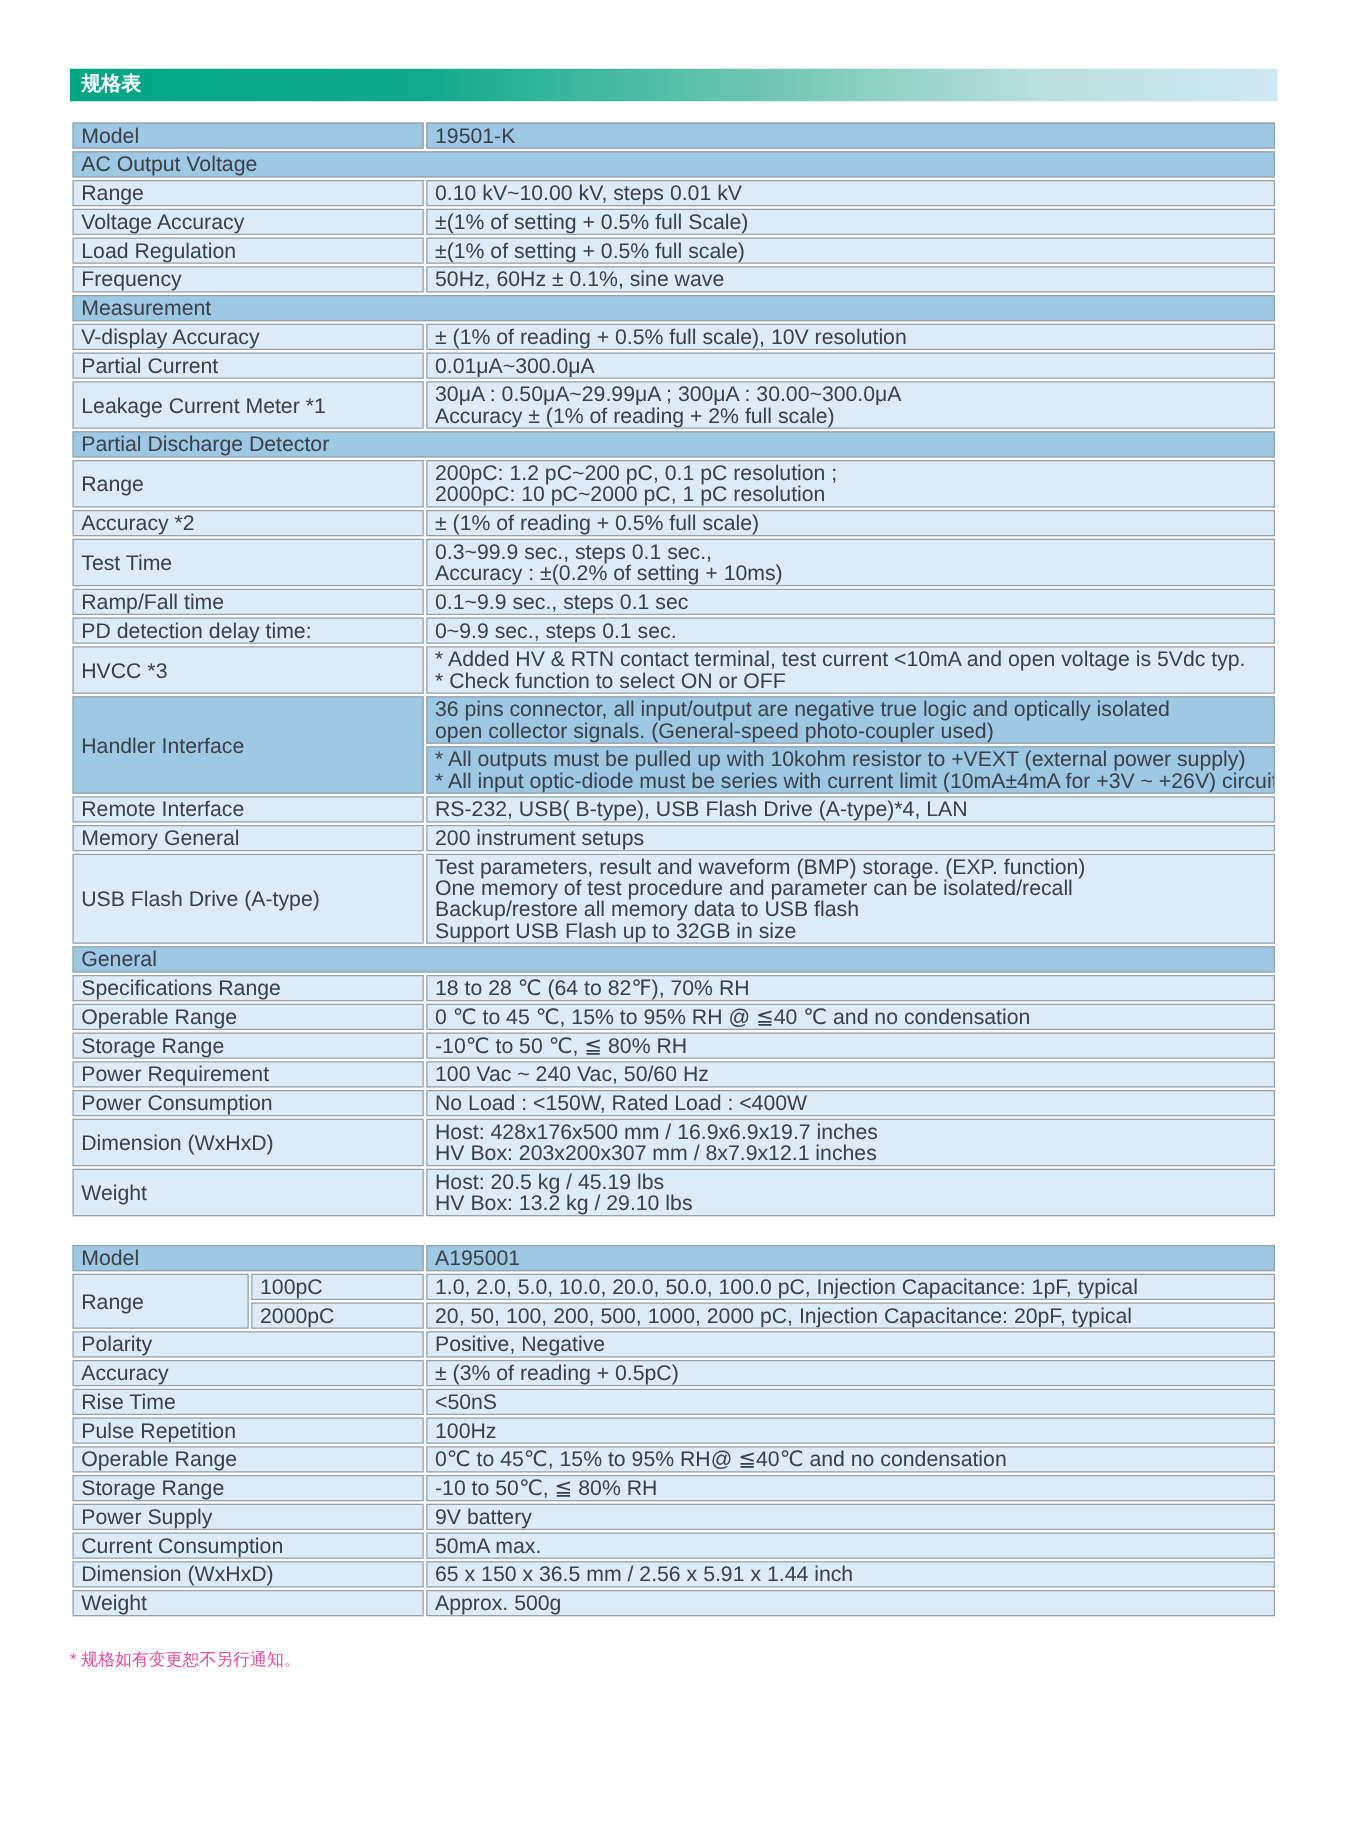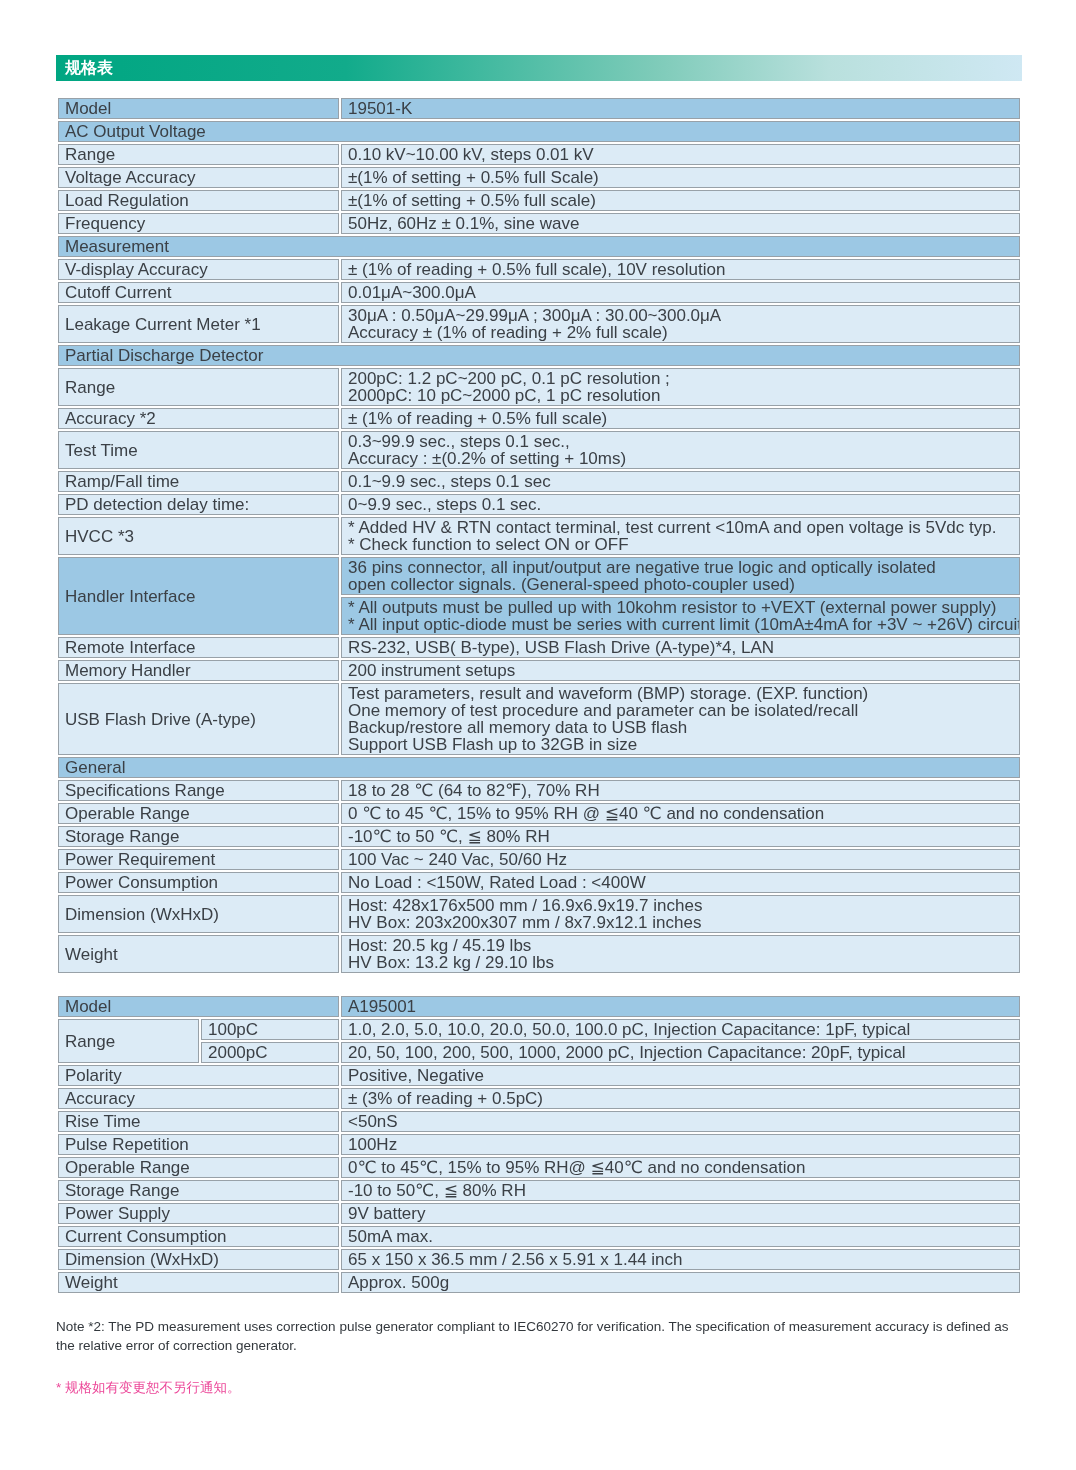--- a/index.html
+++ b/index.html
@@ -111,21 +111,21 @@
         <tr>
           <td colspan="2" class="dark">Measurement</td>
         </tr>
         <tr>
           <td class="">V-display Accuracy</td>
           <td class="">
             <div class="vline">± (1% of reading + 0.5% full scale), 10V resolution</div>
           </td>
         </tr>
         <tr>
-          <td class="">Cutoff Current</td>
+          <td class="">Partial Current</td>
           <td class="">
             <div class="vline">0.01μA~300.0μA</div>
           </td>
         </tr>
         <tr>
           <td class="">Leakage Current Meter *1</td>
           <td class="">
             <div class="vline">30μA : 0.50μA~29.99μA ; 300μA : 30.00~300.0μA</div>
             <div class="vline">Accuracy ± (1% of reading + 2% full scale)</div>
           </td>
@@ -185,21 +185,21 @@
             <div class="vline">* All input optic-diode must be series with current limit (10mA±4mA for +3V ~ +26V) circuit</div>
           </td>
         </tr>
         <tr>
           <td class="">Remote Interface</td>
           <td class="">
             <div class="vline">RS-232, USB( B-type), USB Flash Drive (A-type)*4, LAN</div>
           </td>
         </tr>
         <tr>
-          <td class="">Memory Handler</td>
+          <td class="">Memory General</td>
           <td class="">
             <div class="vline">200 instrument setups</div>
           </td>
         </tr>
         <tr>
           <td class="">USB Flash Drive (A-type)</td>
           <td class="">
             <div class="vline">Test parameters, result and waveform (BMP) storage. (EXP. function)</div>
             <div class="vline">One memory of test procedure and parameter can be isolated/recall</div>
             <div class="vline">Backup/restore all memory data to USB flash</div>
@@ -339,18 +339,17 @@
         <tr>
           <td class="" colspan="2">Weight</td>
           <td class="">
             <div class="vline">Approx. 500g</div>
           </td>
         </tr>
       </tbody>
   </table>
 
   <div class="notes">
-    <p class="note">Note *2: The PD measurement uses correction pulse generator compliant to IEC60270 for verification. The specification of measurement accuracy is defined as the relative error of correction generator.</p>
   </div>
 
   <div class="disclaimer">* 规格如有变更恕不另行通知。</div>
 
 </div>
 
 </body></html>

